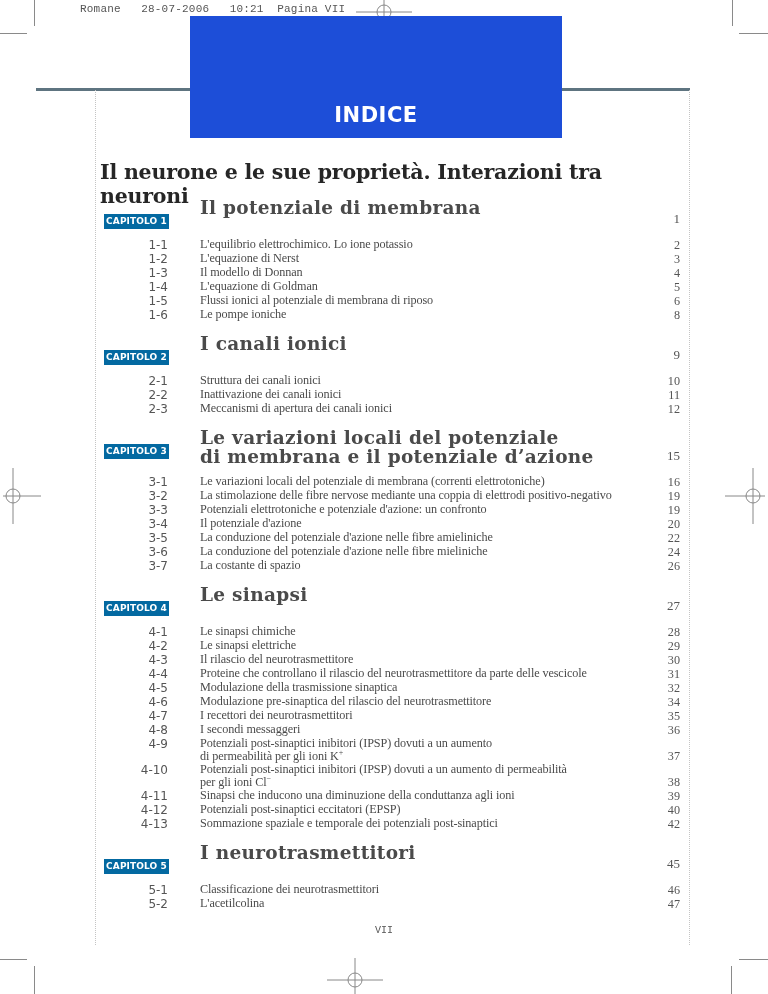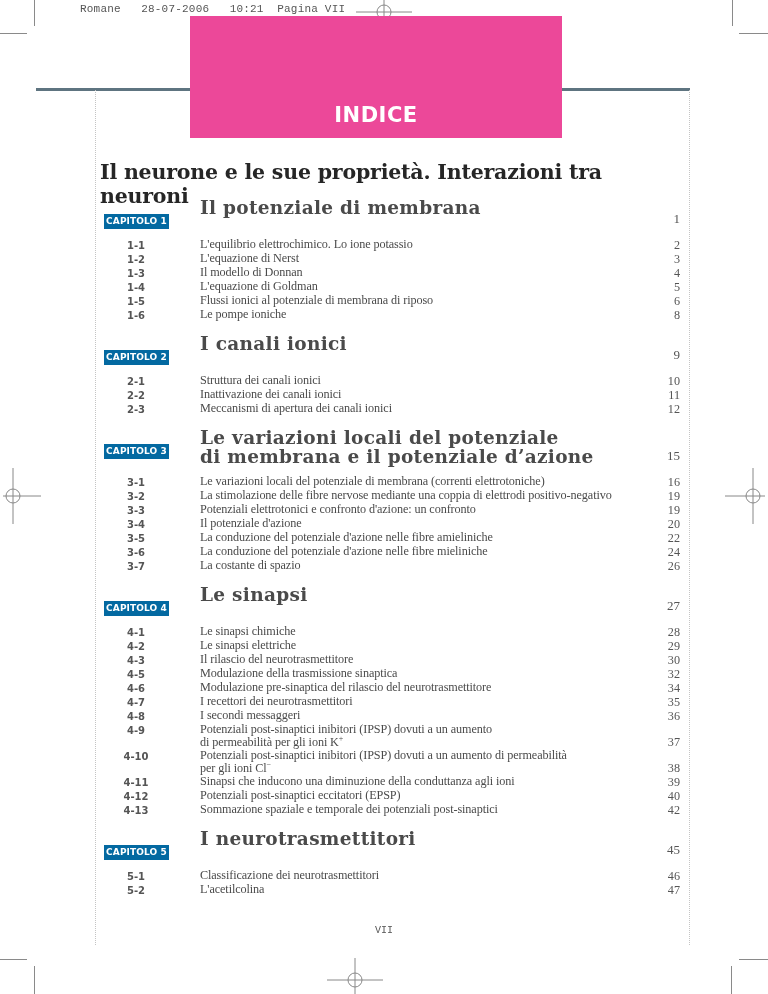--- a/index.html
+++ b/index.html
@@ -11,21 +11,21 @@
     position: absolute; left: 40px; top: 3px;
     font-family: "Liberation Mono", monospace; font-size: 11px; color: #555;
     white-space: pre; letter-spacing: 0.2px; padding-left: 40px;
   }
   .crop { position: absolute; background: #8a8a8a; }
   .reg { position: absolute; width: 56px; height: 56px; }
   .trim-v { position: absolute; top: 90px; width: 0; height: 860px; border-left: 1px dotted #c4c4c4; }
   .trim-h { position: absolute; height: 3px; background: #5e7480; }
 
   .banner {
-    position: absolute; left: 190px; top: 16px; width: 372px; height: 122px; background: #ec4899;
+    position: absolute; left: 190px; top: 16px; width: 372px; height: 122px; background: #1d4ed8;
   }
   .banner-title {
     position: absolute; left: 0; right: 0; bottom: 11px; text-align: center;
     font-family: "DejaVu Sans", sans-serif; font-weight: bold; color: #fff; font-size: 21px; letter-spacing: 0.5px;
   }
   .part-title {
     position: absolute; left: 100px; width: 570px; top: 160px; text-align: left;
     font-family: "DejaVu Serif", serif; font-weight: bold; font-size: 20.5px; color: #262626; letter-spacing: -0.2px;
   }
 
@@ -40,22 +40,22 @@
   .ch-title {
     margin-left: 31px; font-family: "DejaVu Serif", serif; font-weight: bold; font-size: 18.5px;
     color: #4a4a4a; line-height: 19px; letter-spacing: 0.3px; flex: 1;
   }
   .ch-page {
     position: absolute; right: 0; bottom: 2px; font-size: 13px; color: #555; width: 30px; text-align: right;
   }
   .sections { margin-top: 8px; }
   .sec { position: relative; display: flex; font-size: 12.2px; line-height: 13px; color: #4a4a4a; }
   .sec-num {
-    width: 64px; text-align: center; flex: none;
-    font-family: "DejaVu Sans", sans-serif; font-weight: bold; font-size: 10px; color: #555; padding-top: 1px;
+    width: 64px; text-align: right; flex: none;
+    font-family: "DejaVu Sans", sans-serif; font-weight: normal; font-size: 12px; color: #555; padding-top: 1px;
   }
   .sec-title { margin-left: 32px; width: 450px; letter-spacing: -0.1px; }
   .sec-page { position: absolute; right: 0; bottom: 0; width: 30px; text-align: right; color: #555; }
   .sup { font-size: 8px; vertical-align: super; line-height: 0; }
   .page-num {
     position: absolute; left: 0; width: 768px; top: 925px; text-align: center;
     font-family: Liberation Mono, monospace; font-size: 10px; color: #555;
   }
 </style>
 </head>
@@ -210,21 +210,21 @@
         <div class="sec">
           <div class="sec-num">3-2</div>
           <div class="sec-title">
             <div><span>La stimolazione delle fibre nervose mediante una coppia di elettrodi positivo-negativo</span></div>
           </div>
           <div class="sec-page">19</div>
         </div>
         <div class="sec">
           <div class="sec-num">3-3</div>
           <div class="sec-title">
-            <div><span>Potenziali elettrotonici e confronto d'azione: un confronto</span></div>
+            <div><span>Potenziali elettrotoniche e potenziale d'azione: un confronto</span></div>
           </div>
           <div class="sec-page">19</div>
         </div>
         <div class="sec">
           <div class="sec-num">3-4</div>
           <div class="sec-title">
             <div><span>Il potenziale d'azione</span></div>
           </div>
           <div class="sec-page">20</div>
         </div>
@@ -273,20 +273,27 @@
             <div><span>Le sinapsi elettriche</span></div>
           </div>
           <div class="sec-page">29</div>
         </div>
         <div class="sec">
           <div class="sec-num">4-3</div>
           <div class="sec-title">
             <div><span>Il rilascio del neurotrasmettitore</span></div>
           </div>
           <div class="sec-page">30</div>
+        </div>
+        <div class="sec">
+          <div class="sec-num">4-4</div>
+          <div class="sec-title">
+            <div><span>Proteine che controllano il rilascio del neurotrasmettitore da parte delle vescicole</span></div>
+          </div>
+          <div class="sec-page">31</div>
         </div>
         <div class="sec">
           <div class="sec-num">4-5</div>
           <div class="sec-title">
             <div><span>Modulazione della trasmissione sinaptica</span></div>
           </div>
           <div class="sec-page">32</div>
         </div>
         <div class="sec">
           <div class="sec-num">4-6</div>

